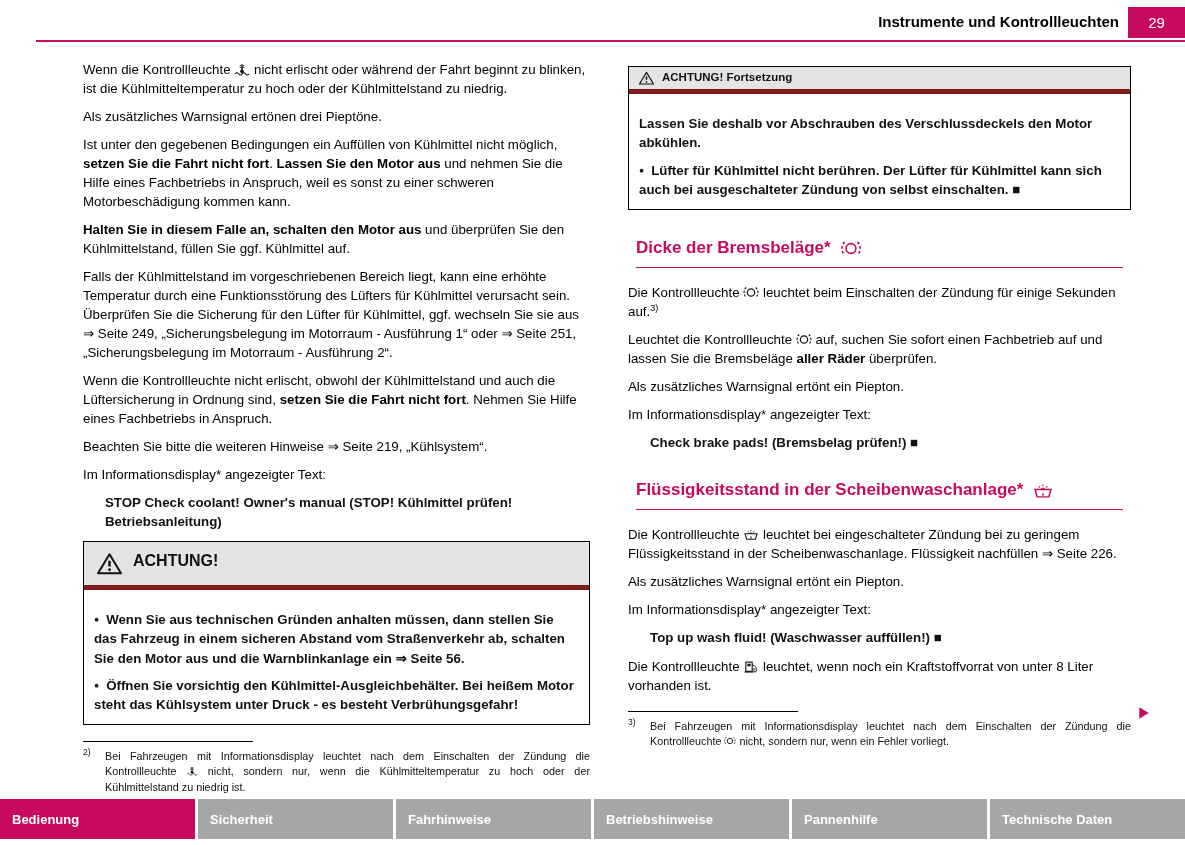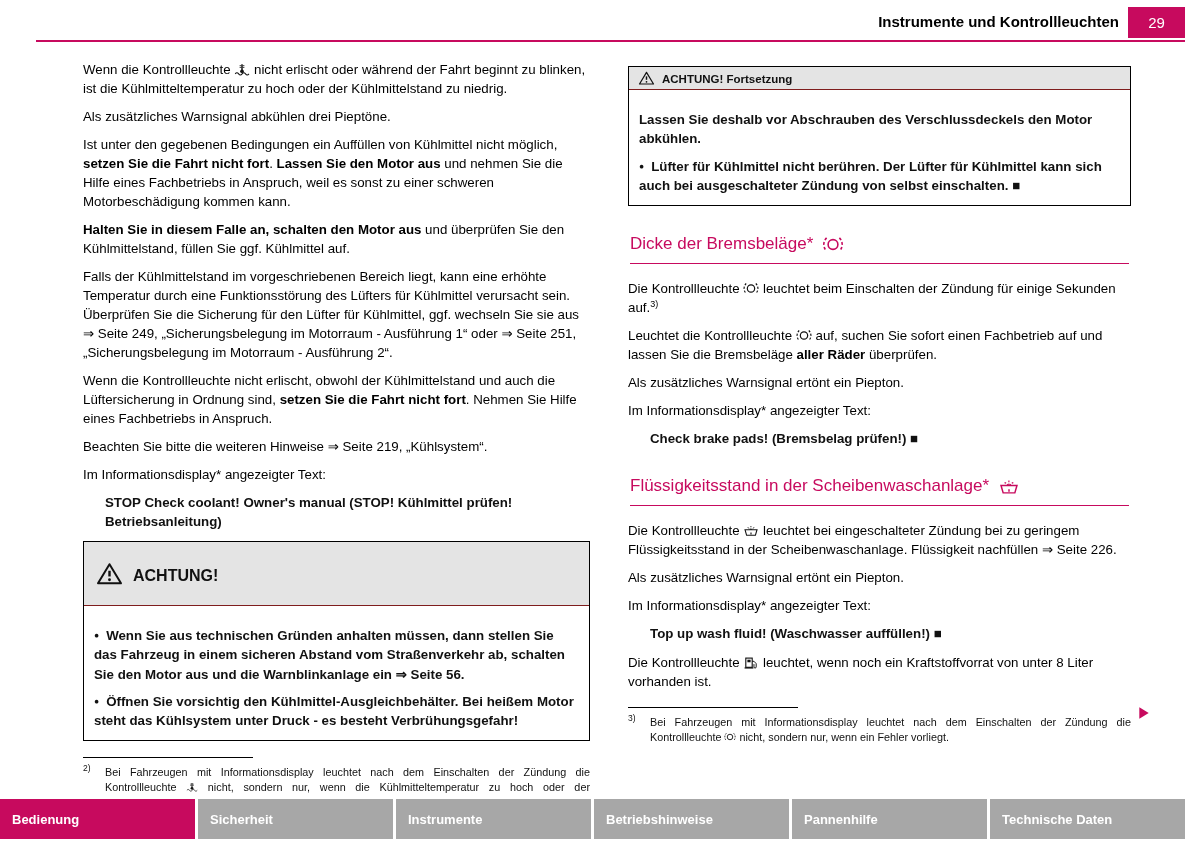--- a/index.html
+++ b/index.html
@@ -21,29 +21,29 @@
   
   .col{position:absolute;top:60px}
   .col.left{left:83px;width:507px}
   .col.right{left:628px;width:503px}
   p.body{font-size:13.3px;line-height:1.43;margin:0 0 9px;color:#000000}
   .b{font-weight:bold}
   .sup{vertical-align:super;font-size:9px;line-height:0}
   .display-text{font-weight:bold;font-size:13.3px;line-height:1.43;margin:2px 0 10px 22px}
   
   .warning-box{border:1px solid #000;margin:6px 0 14px;background:#fff}
-  .warning-header{background:var(--box-head);border-bottom:1px solid #7f1d1d;display:flex;align-items:flex-end;gap:10px;font-weight:bold}
-  .warning-box.big .warning-header{font-size:16px;padding:20px 12px}
+  .warning-header{background:var(--box-head);border-bottom:5px solid #7f1d1d;display:flex;align-items:flex-start;gap:10px;font-weight:bold}
+  .warning-box.big .warning-header{font-size:16px;padding:10px 12px}
   .warning-box.small .warning-header{font-size:11.5px;padding:4px 9px;gap:7px}
   .warning-body{padding:20px 10px 2px}
   .warning-body p{font-weight:bold;font-size:13.3px;line-height:1.45;margin:0 0 8px}
   .bullet::before{content:"●";font-size:8.5px;margin-right:7px;position:relative;top:-2px}
   
-  .section-h{color:var(--mag);font-size:17px;font-weight:normal;border-bottom:1px solid var(--mag);
-    padding-bottom:9px;margin:28px 2px 15px;display:flex;align-items:center;gap:9px}
+  .section-h{color:var(--mag);font-size:17px;font-weight:bold;border-bottom:1px solid var(--mag);
+    padding-bottom:9px;margin:28px 8px 15px;display:flex;align-items:center;gap:9px}
   .section-h:first-child{margin-top:0}
   
   .fn-rule{width:170px;border-top:1.4px solid #000;margin:16px 0 7px}
   .footnote{position:relative;padding-left:22px;font-size:10.8px;line-height:1.4;text-align:justify;color:#111}
   .fn-marker{position:absolute;left:0;top:-2px;font-size:8.5px}
   .footnote .icon{width:12px;height:10px;vertical-align:-1px}
   
   .icon{display:inline-block;width:16px;height:13px;vertical-align:-2px;color:#111}
   .icon svg{width:100%;height:100%;display:block}
   .h-icon{width:22px;height:17px;vertical-align:-2px;color:var(--mag)}
@@ -63,21 +63,21 @@
 <div class="page-box">29</div>
 <div class="header-rule"></div>
 
 <div class="col left">
   <p class="body"><span>Wenn die Kontrollleuchte </span><span class="icon"><svg viewBox="0 0 20 16">
           <path d="M10 1.5v7.5" stroke="currentColor" stroke-width="1.8" fill="none"></path>
           <path d="M7 3.2h2.2M7 5.4h2.2M10.8 3.2H13M10.8 5.4H13" stroke="currentColor" stroke-width="1"></path>
           <circle cx="10" cy="10.2" r="2.3" fill="currentColor"></circle>
           <path d="M1.5 13.5c1.4-1.8 2.9-1.8 4.3 0s2.9 1.8 4.3 0 2.9-1.8 4.3 0 2.9 1.8 4.3 0" stroke="currentColor" stroke-width="1.3" fill="none"></path>
         </svg></span><span> nicht erlischt oder während der Fahrt beginnt zu blinken, ist die Kühlmitteltemperatur zu hoch oder der Kühlmittelstand zu niedrig.</span></p>
-  <p class="body"><span>Als zusätzliches Warnsignal abkühlen drei Pieptöne.</span></p>
+  <p class="body"><span>Als zusätzliches Warnsignal ertönen drei Pieptöne.</span></p>
   <p class="body"><span>Ist unter den gegebenen Bedingungen ein Auffüllen von Kühlmittel nicht möglich, </span><span class="b">setzen Sie die Fahrt nicht fort</span><span>. </span><span class="b">Lassen Sie den Motor aus</span><span> und nehmen Sie die Hilfe eines Fachbetriebs in Anspruch, weil es sonst zu einer schweren Motorbeschädigung kommen kann.</span></p>
   <p class="body"><span class="b">Halten Sie in diesem Falle an, schalten den Motor aus</span><span> und überprüfen Sie den Kühlmittelstand, füllen Sie ggf. Kühlmittel auf.</span></p>
   <p class="body"><span>Falls der Kühlmittelstand im vorgeschriebenen Bereich liegt, kann eine erhöhte Temperatur durch eine Funktionsstörung des Lüfters für Kühlmittel verursacht sein. Überprüfen Sie die Sicherung für den Lüfter für Kühlmittel, ggf. wechseln Sie sie aus ⇒ Seite 249, „Sicherungsbelegung im Motorraum - Ausführung 1“ oder ⇒ Seite 251, „Sicherungsbelegung im Motorraum - Ausführung 2“.</span></p>
   <p class="body"><span>Wenn die Kontrollleuchte nicht erlischt, obwohl der Kühlmittelstand und auch die Lüftersicherung in Ordnung sind, </span><span class="b">setzen Sie die Fahrt nicht fort</span><span>. Nehmen Sie Hilfe eines Fachbetriebs in Anspruch.</span></p>
   <p class="body"><span>Beachten Sie bitte die weiteren Hinweise ⇒ Seite 219, „Kühlsystem“.</span></p>
   <p class="body"><span>Im Informationsdisplay* angezeigter Text:</span></p>
   <p class="display-text"><span class="b">STOP Check coolant! Owner's manual (STOP! Kühlmittel prüfen! Betriebsanleitung)</span></p>
 
   <div class="warning-box big">
     <div class="warning-header">
@@ -189,17 +189,17 @@
 
 <span class="icon next-arrow">
     <svg viewBox="0 0 10 12">
       <path d="M1 1l8 5-8 5z" fill="currentColor"></path>
     </svg>
   </span>
 
 <footer class="footer">
   <div class="footer-seg active">Bedienung</div>
   <div class="footer-seg">Sicherheit</div>
-  <div class="footer-seg">Instrumente</div>
+  <div class="footer-seg">Fahrhinweise</div>
   <div class="footer-seg">Betriebshinweise</div>
   <div class="footer-seg">Pannenhilfe</div>
   <div class="footer-seg">Technische Daten</div>
 </footer>
 
 </body></html>

